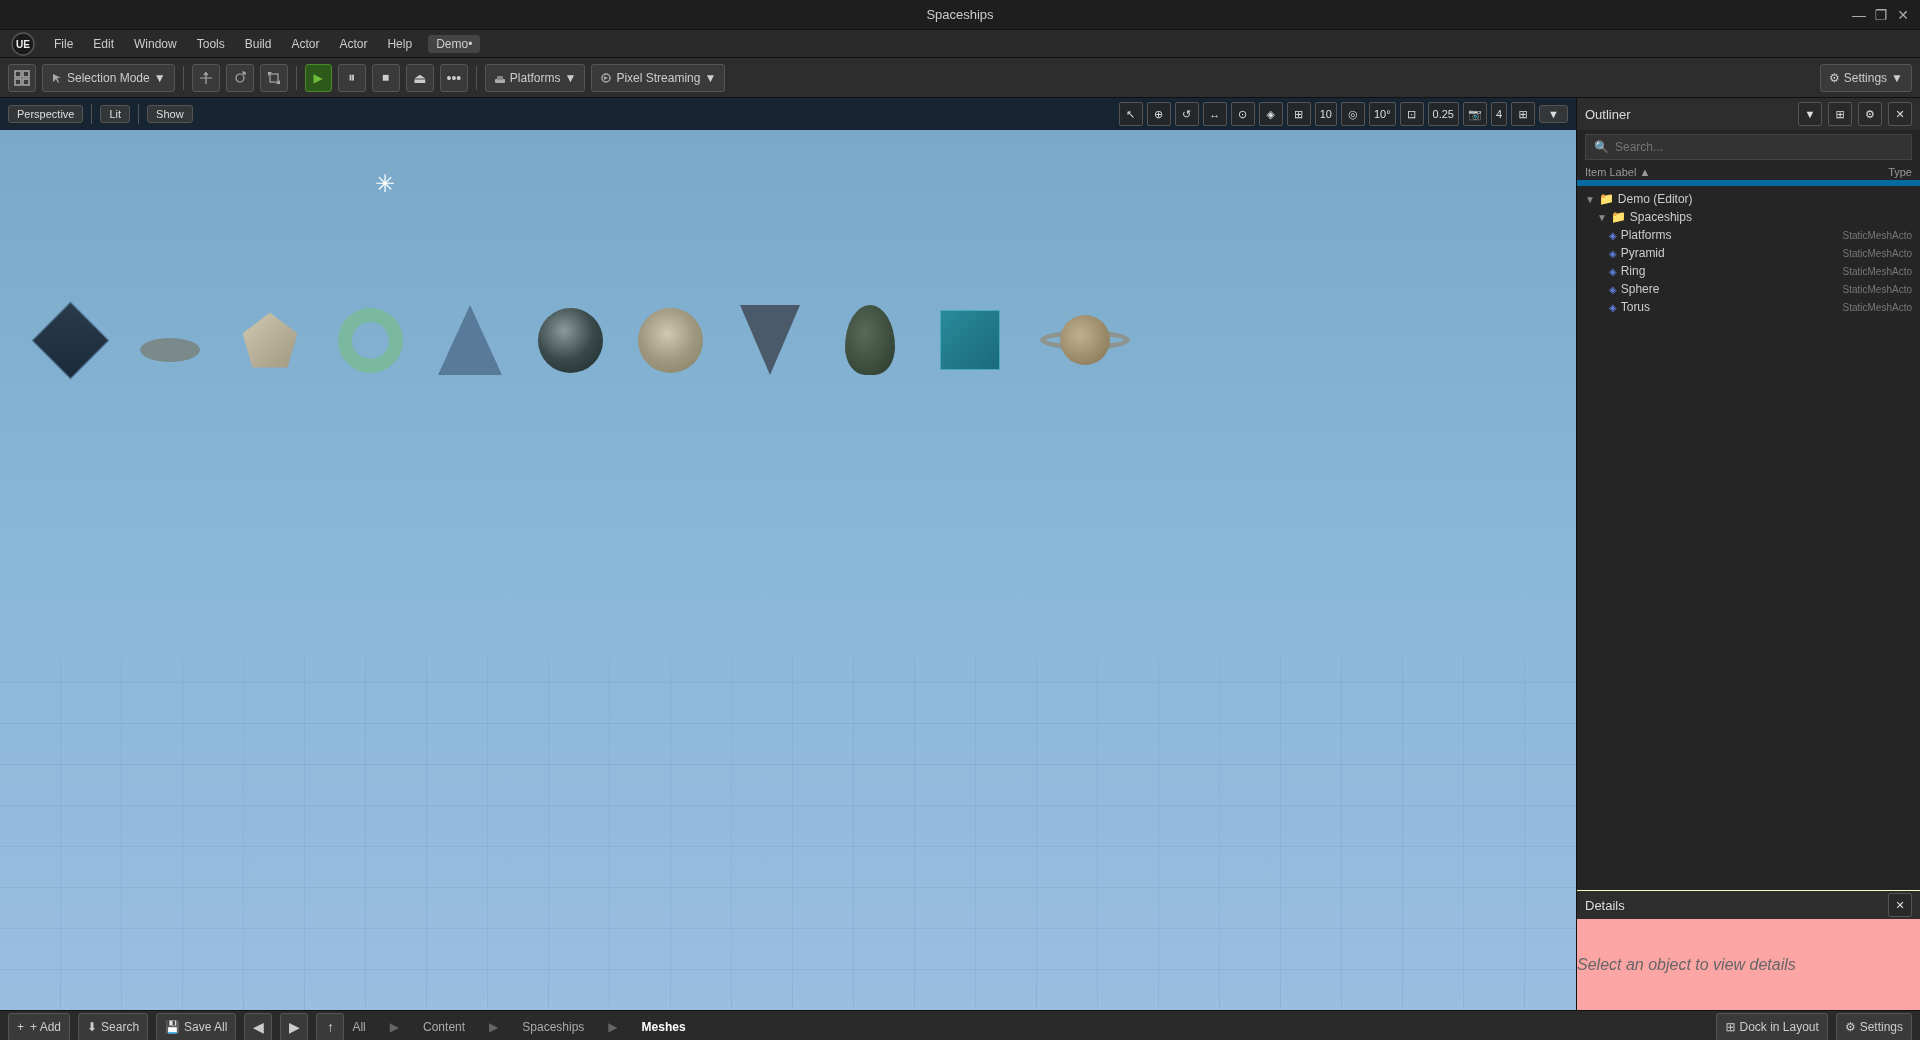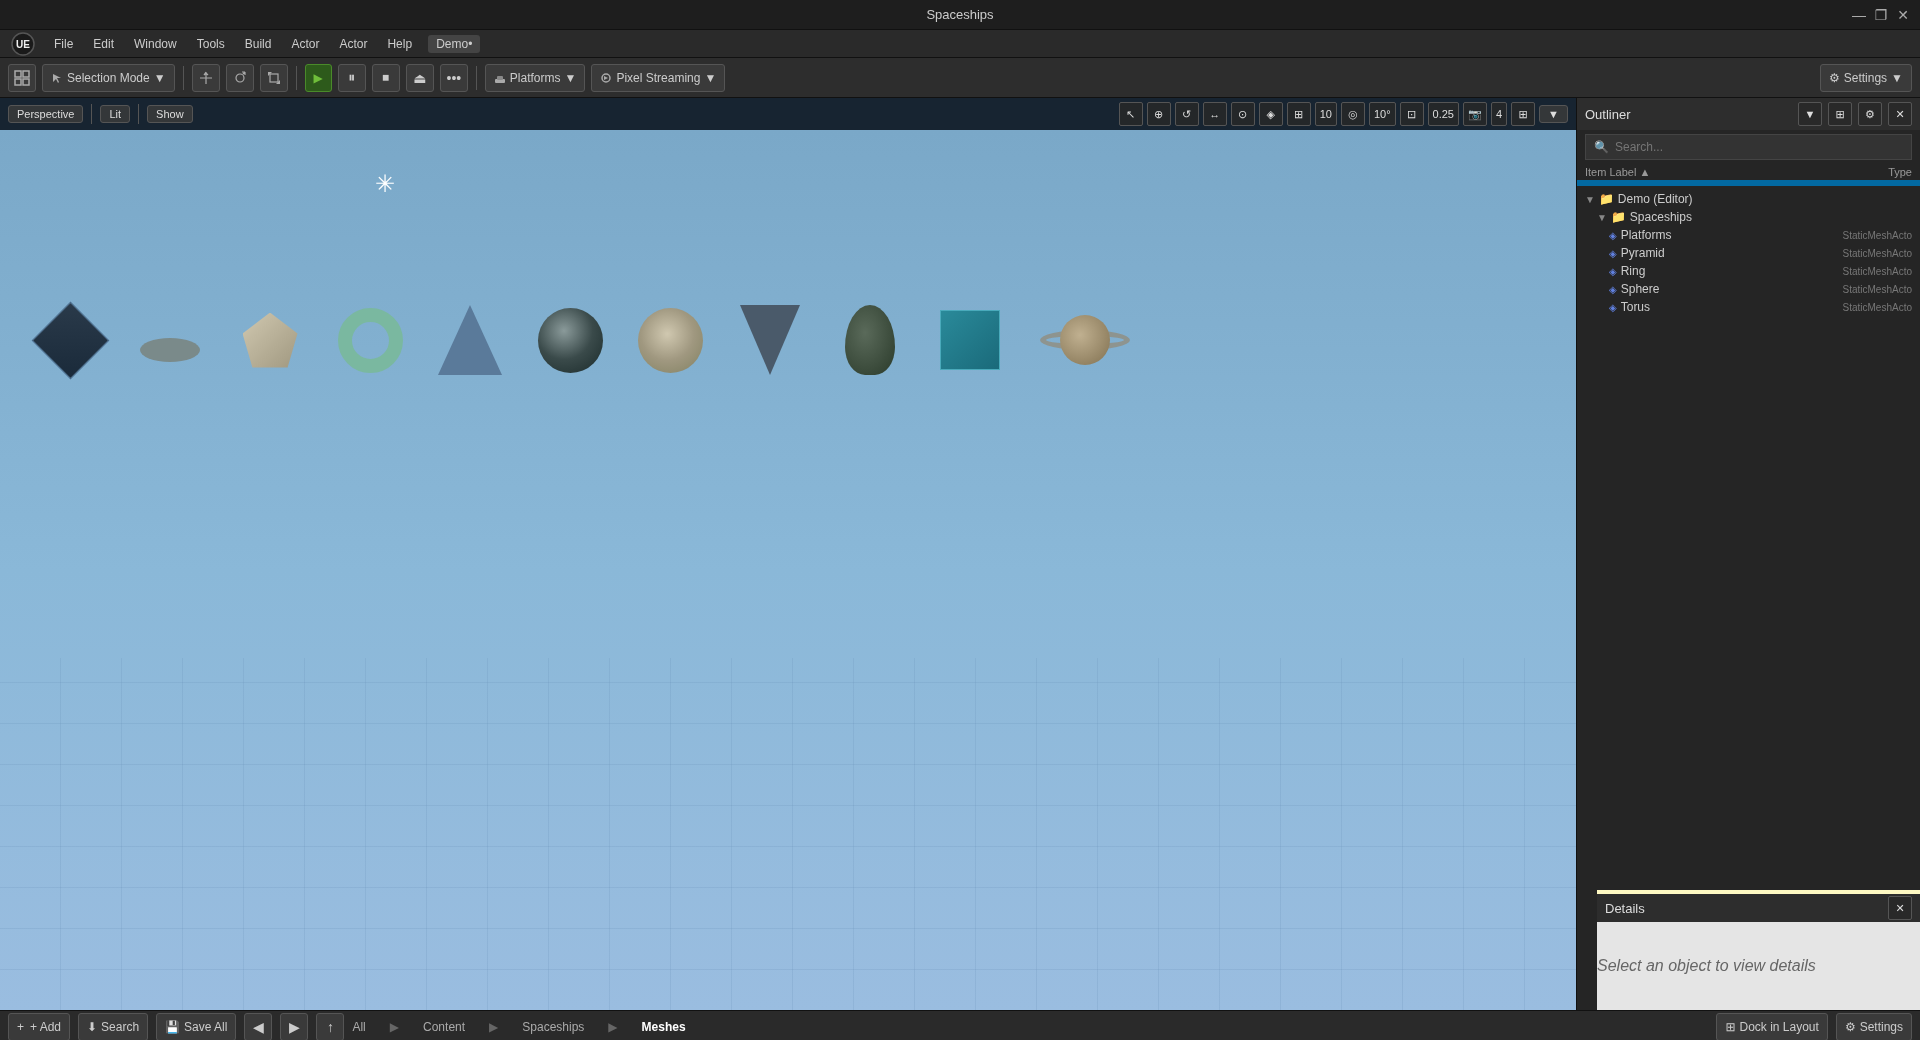--- a/index.html
+++ b/index.html
@@ -384,26 +384,25 @@
     .tree-indent-0 { padding-left: 8px; }
     .tree-indent-1 { padding-left: 20px; }
     .tree-indent-2 { padding-left: 32px; }
     .tree-icon { margin-right: 4px; font-size: 10px; color: #888; }
     .tree-folder-icon { color: #c0a030; margin-right: 4px; font-size: 12px; }
     .tree-mesh-icon { color: #6080e0; margin-right: 4px; font-size: 10px; }
     .tree-type { margin-left: auto; font-size: 10px; color: #777; }
 
     
     #details {
-      border-top: 4px solid #fef9c3;
-      background: #e5e5e5;
+      border-top: 1px solid #fef9c3;
+      background: #fca5a5;
       height: 120px;
       display: flex;
       flex-direction: column;
-      margin-left: 20px;
     }
     #details-header {
       height: 28px;
       background: #2d2d2d;
       display: flex;
       align-items: center;
       padding: 0 8px;
       justify-content: space-between;
     }
     #details-content {

